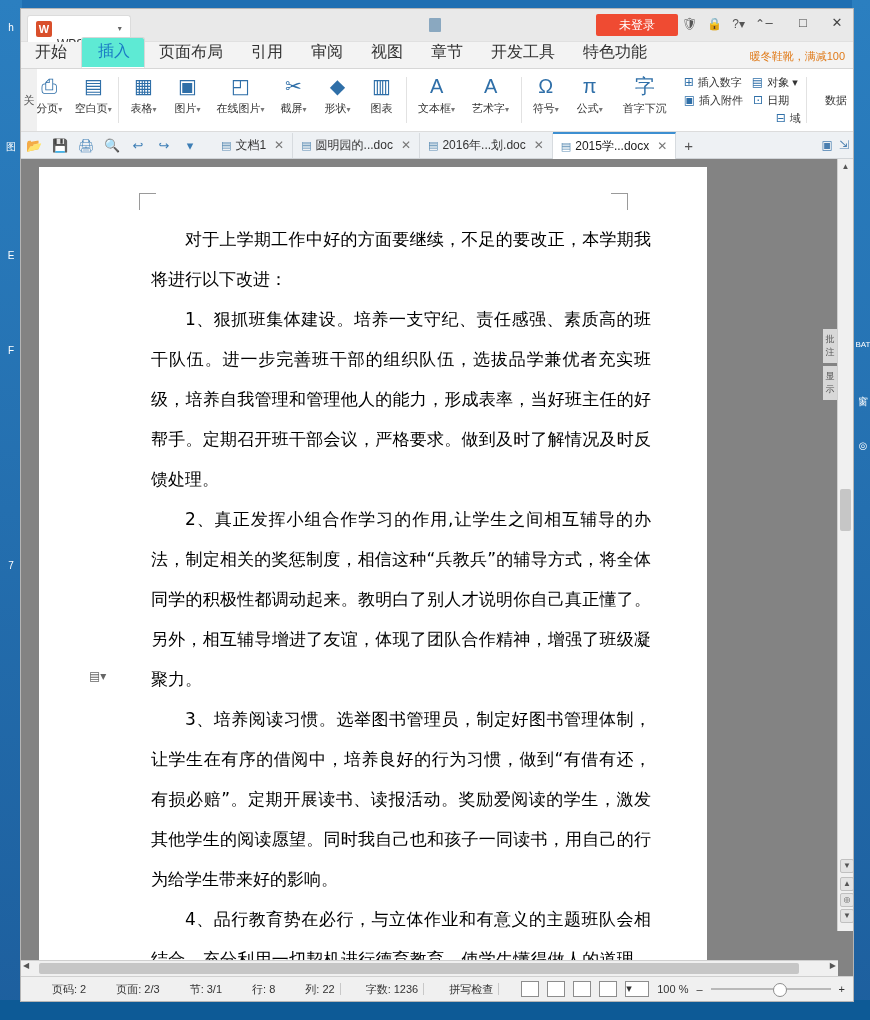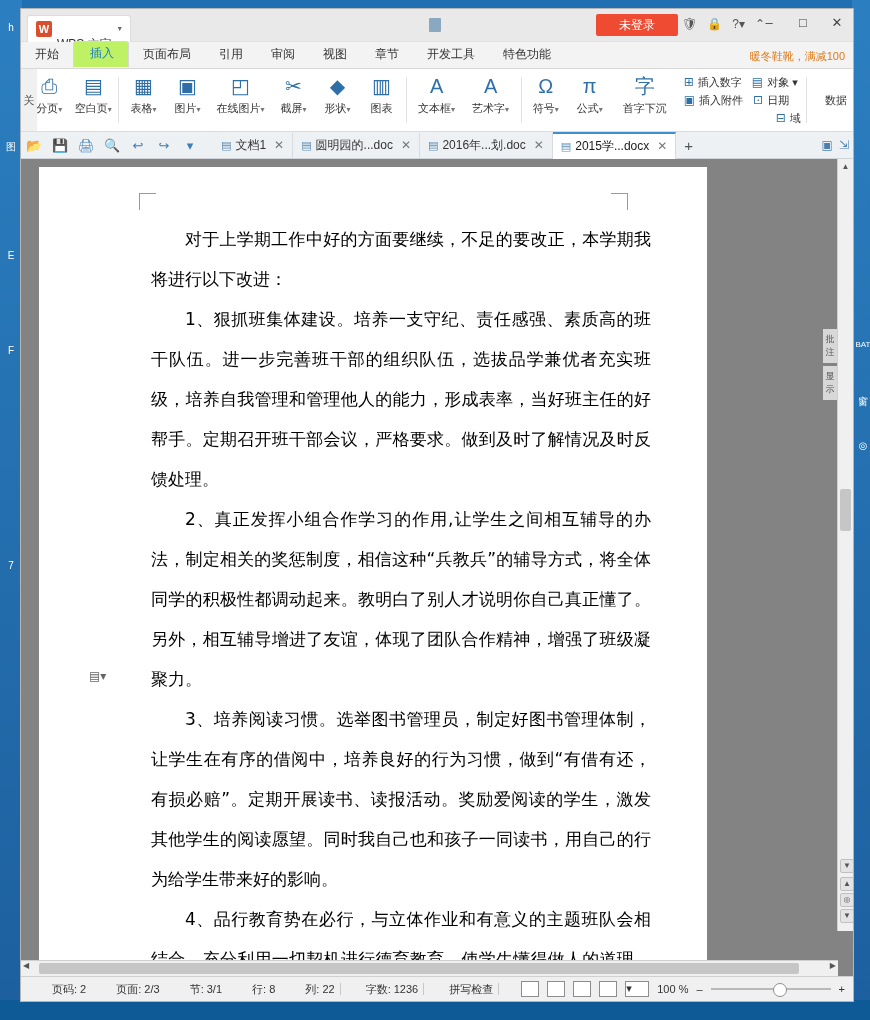--- a/index.html
+++ b/index.html
@@ -59,22 +59,22 @@
   }
   .tb-icons{position:absolute;right:88px;top:8px;display:flex;gap:10px;align-items:center;color:#555;font-size:12px;}
   .win-btns{position:absolute;right:6px;top:6px;display:flex;gap:14px;color:#444;font-size:13px;}
   .win-btns span{width:20px;text-align:center;cursor:default;}
 
   
   .ribbon-tabs{
     height:26px;background:#f3f3f3;display:flex;align-items:flex-end;position:relative;
     border-bottom:1px solid #d7d7d7;
   }
-  .rt{padding:3px 14px 5px 14px;font-size:12px;color:#333;}
-  .rt.active{background:#bef264;border:1px solid #d7d7d7;border-bottom:1px solid #fff;border-radius:3px 3px 0 0;color:#1a7ac4;padding-left:16px;}
+  .rt{padding:3px 14px 5px 14px;font-size:16px;color:#333;}
+  .rt.active{background:#5eead4;border:1px solid #d7d7d7;border-bottom:1px solid #fff;border-radius:3px 3px 0 0;color:#1a7ac4;padding-left:16px;}
   .ribbon-right{position:absolute;right:8px;bottom:4px;font-size:11px;color:#e07b1a;}
 
   
   .ribbon{
     height:62px;background:#fff;border-bottom:1px solid #dcdcdc;display:flex;align-items:center;
     padding-left:4px;position:relative;
   }
   .rgroup{display:flex;align-items:center;height:58px;}
   .ritem{
     width:44px;height:56px;display:flex;flex-direction:column;align-items:center;justify-content:flex-start;

